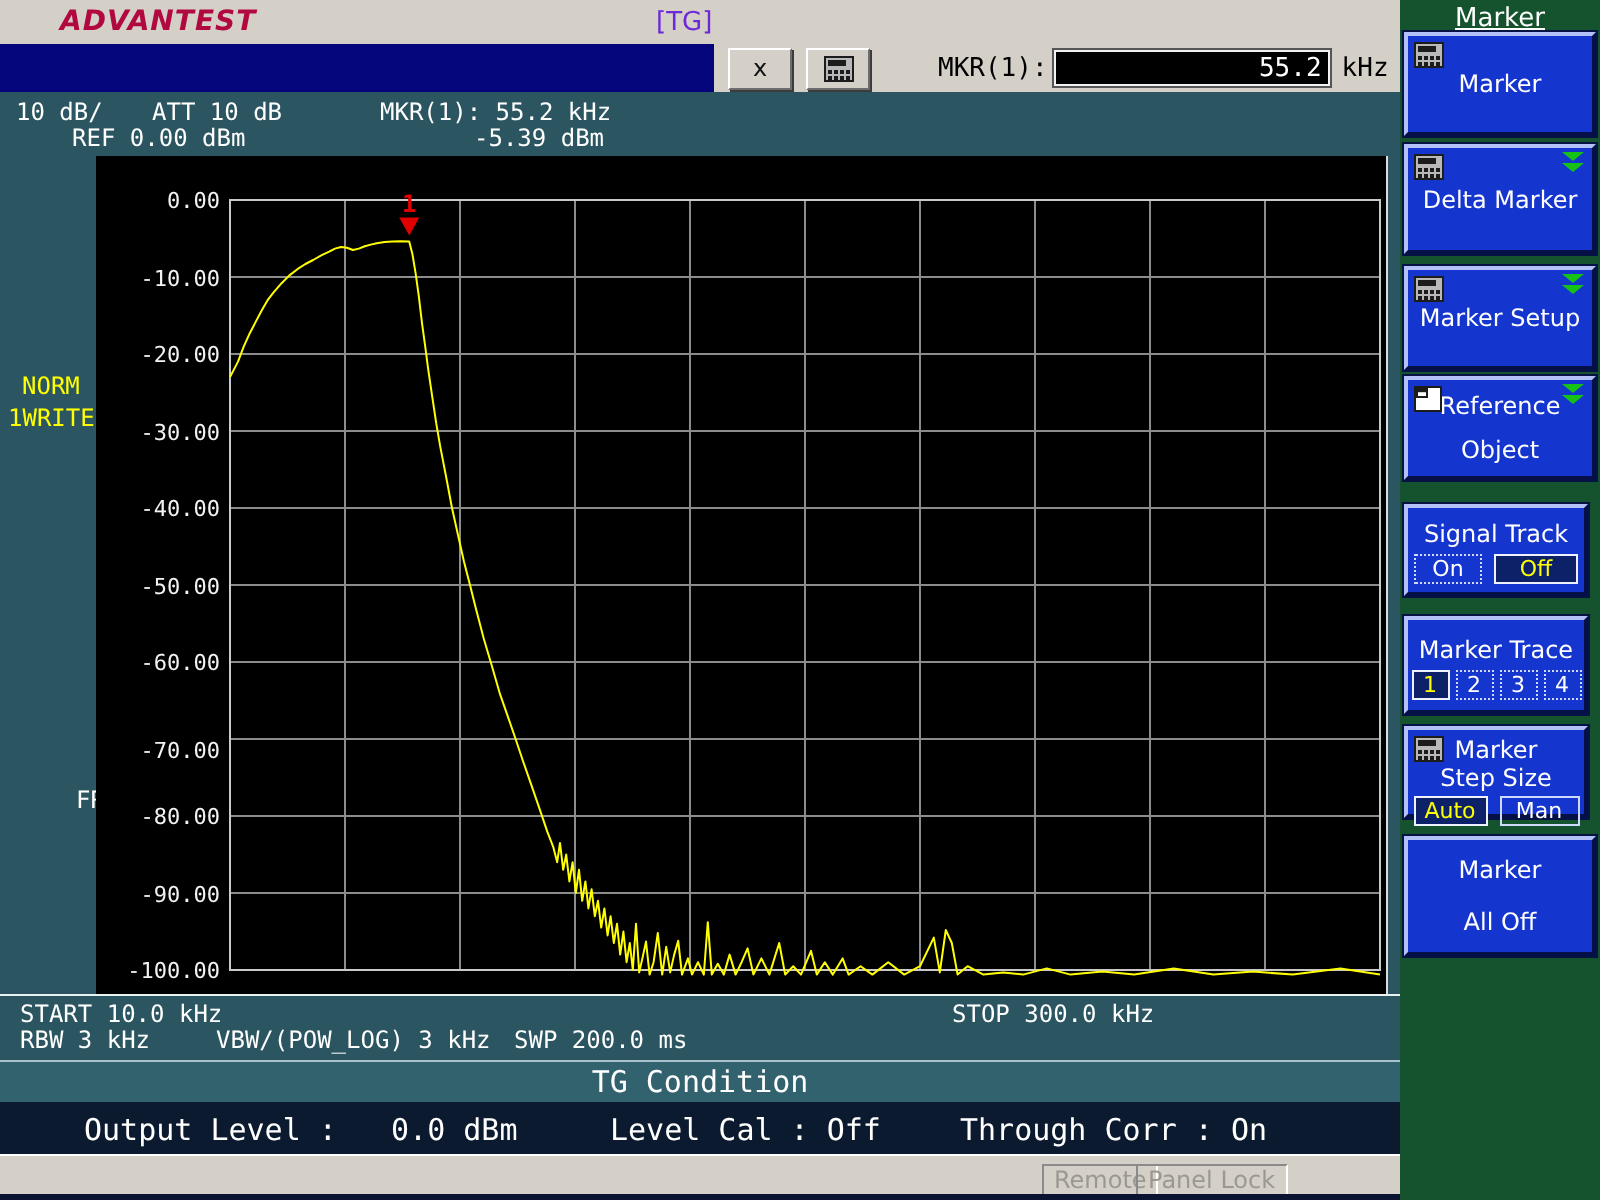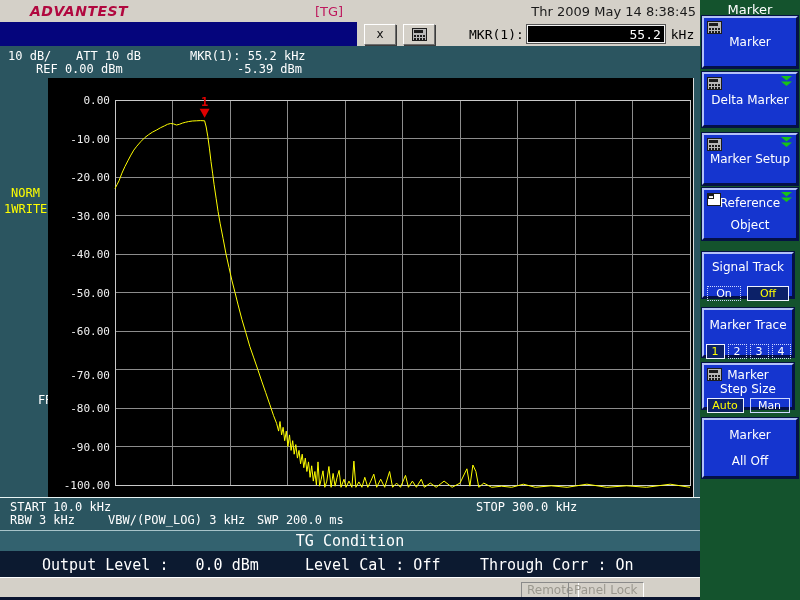--- a/index.html
+++ b/index.html
@@ -3,21 +3,21 @@
 <meta charset="utf-8">
 <style>
   html,body{margin:0;padding:0;background:#222;}
   #screen{position:relative;width:800px;height:600px;background:#2b5560;overflow:hidden;
           font-family:"DejaVu Sans Mono",monospace;-webkit-font-smoothing:none;}
   .abs{position:absolute;}
 
   
   #titlebar{left:0;top:0;width:700px;height:22px;background:#d4d0c8;color:#000;}
   #logo{left:30px;top:3px;font:italic 900 14px "DejaVu Sans",sans-serif;color:#b1083f;letter-spacing:0.5px;}
-  #win-title{left:315px;top:4px;font:13px "DejaVu Sans",sans-serif;color:#be185d;}
+  #win-title{left:328px;top:4px;font:13px "DejaVu Sans",sans-serif;color:#6d28d9;}
   #datetime{left:430px;top:4px;width:266px;text-align:right;font:13px "DejaVu Sans",sans-serif;color:#1a1a1a;}
 
   
   #toolbar-navy{left:0;top:22px;width:700px;height:24px;background:#05057c;}
   #toolbar-gray{left:357px;top:0px;width:343px;height:24px;background:#d4d0c8;display:flex;align-items:center;}
   .tbtn{width:30px;height:19px;margin-left:7px;background:#d4d0c8;border:1px solid;
         border-color:#ffffff #6d6d6d #6d6d6d #ffffff;box-shadow:1px 1px 0 #3c3c3c;
         display:flex;align-items:center;justify-content:center;font:12px "DejaVu Sans",sans-serif;color:#111;}
   #mkr-label{margin-left:34px;font:13px "DejaVu Sans Mono",monospace;color:#000;}
   #mkr-input{width:130px;height:16px;margin-left:3px;background:#000;color:#fff;border:1px solid #f2f2f2;
@@ -51,34 +51,33 @@
   
   #sidebar{left:700px;top:0;width:100px;height:600px;background:#14532d;}
   #sidebar-title{position:absolute;left:0;top:2px;width:100px;text-align:center;
                  font:13px "DejaVu Sans",sans-serif;color:#fff;text-decoration:underline;}
   .btn{position:absolute;left:2px;width:92px;background:#1535cf;
        border:2px solid;border-color:#b2c1f7 #041047 #041047 #b2c1f7;box-shadow:0 0 0 1px #051244;
        color:#fff;font:12px "DejaVu Sans",sans-serif;
        display:flex;flex-direction:column;align-items:center;justify-content:center;}
   .btn .ic-tl{position:absolute;left:3px;top:3px;}
   .btn .ic-tr{position:absolute;right:3px;top:2px;}
-  .optrow{display:flex;justify-content:center;gap:6px;margin-top:12px;}
+  .optrow{display:flex;justify-content:center;gap:6px;margin-top:3px;}
   .opt{height:15px;display:flex;align-items:center;justify-content:center;font-size:11px;box-sizing:border-box;}
   .opt.inactive{border:1px dotted #cfd9ff;color:#fff;}
   .opt.active{border:1px solid #eef2ff;background:#0c2168;color:#ffff00;}
 </style>
 </head>
 <body>
 
 <div id="screen">
 
   <div class="abs" id="titlebar">
     <div class="abs" id="logo">ADVANTEST</div>
     <div class="abs" id="win-title">[TG]</div>
-    <div class="abs" id="datetime">Thr 2009 May 14 8:38:45</div>
   </div>
 
   <div class="abs" id="toolbar-navy">
     <div class="abs" id="toolbar-gray">
       <div class="tbtn">x</div>
       <div class="tbtn">
         <svg width="15" height="13" viewBox="0 0 15 13">
           <rect x="0.5" y="0.5" width="14" height="12" fill="#b9b9b9" stroke="#1c1c1c"></rect>
           <rect x="2" y="2" width="9" height="3" fill="#1c1c1c"></rect>
           <rect x="2" y="7" width="2" height="2" fill="#1c1c1c"></rect>

